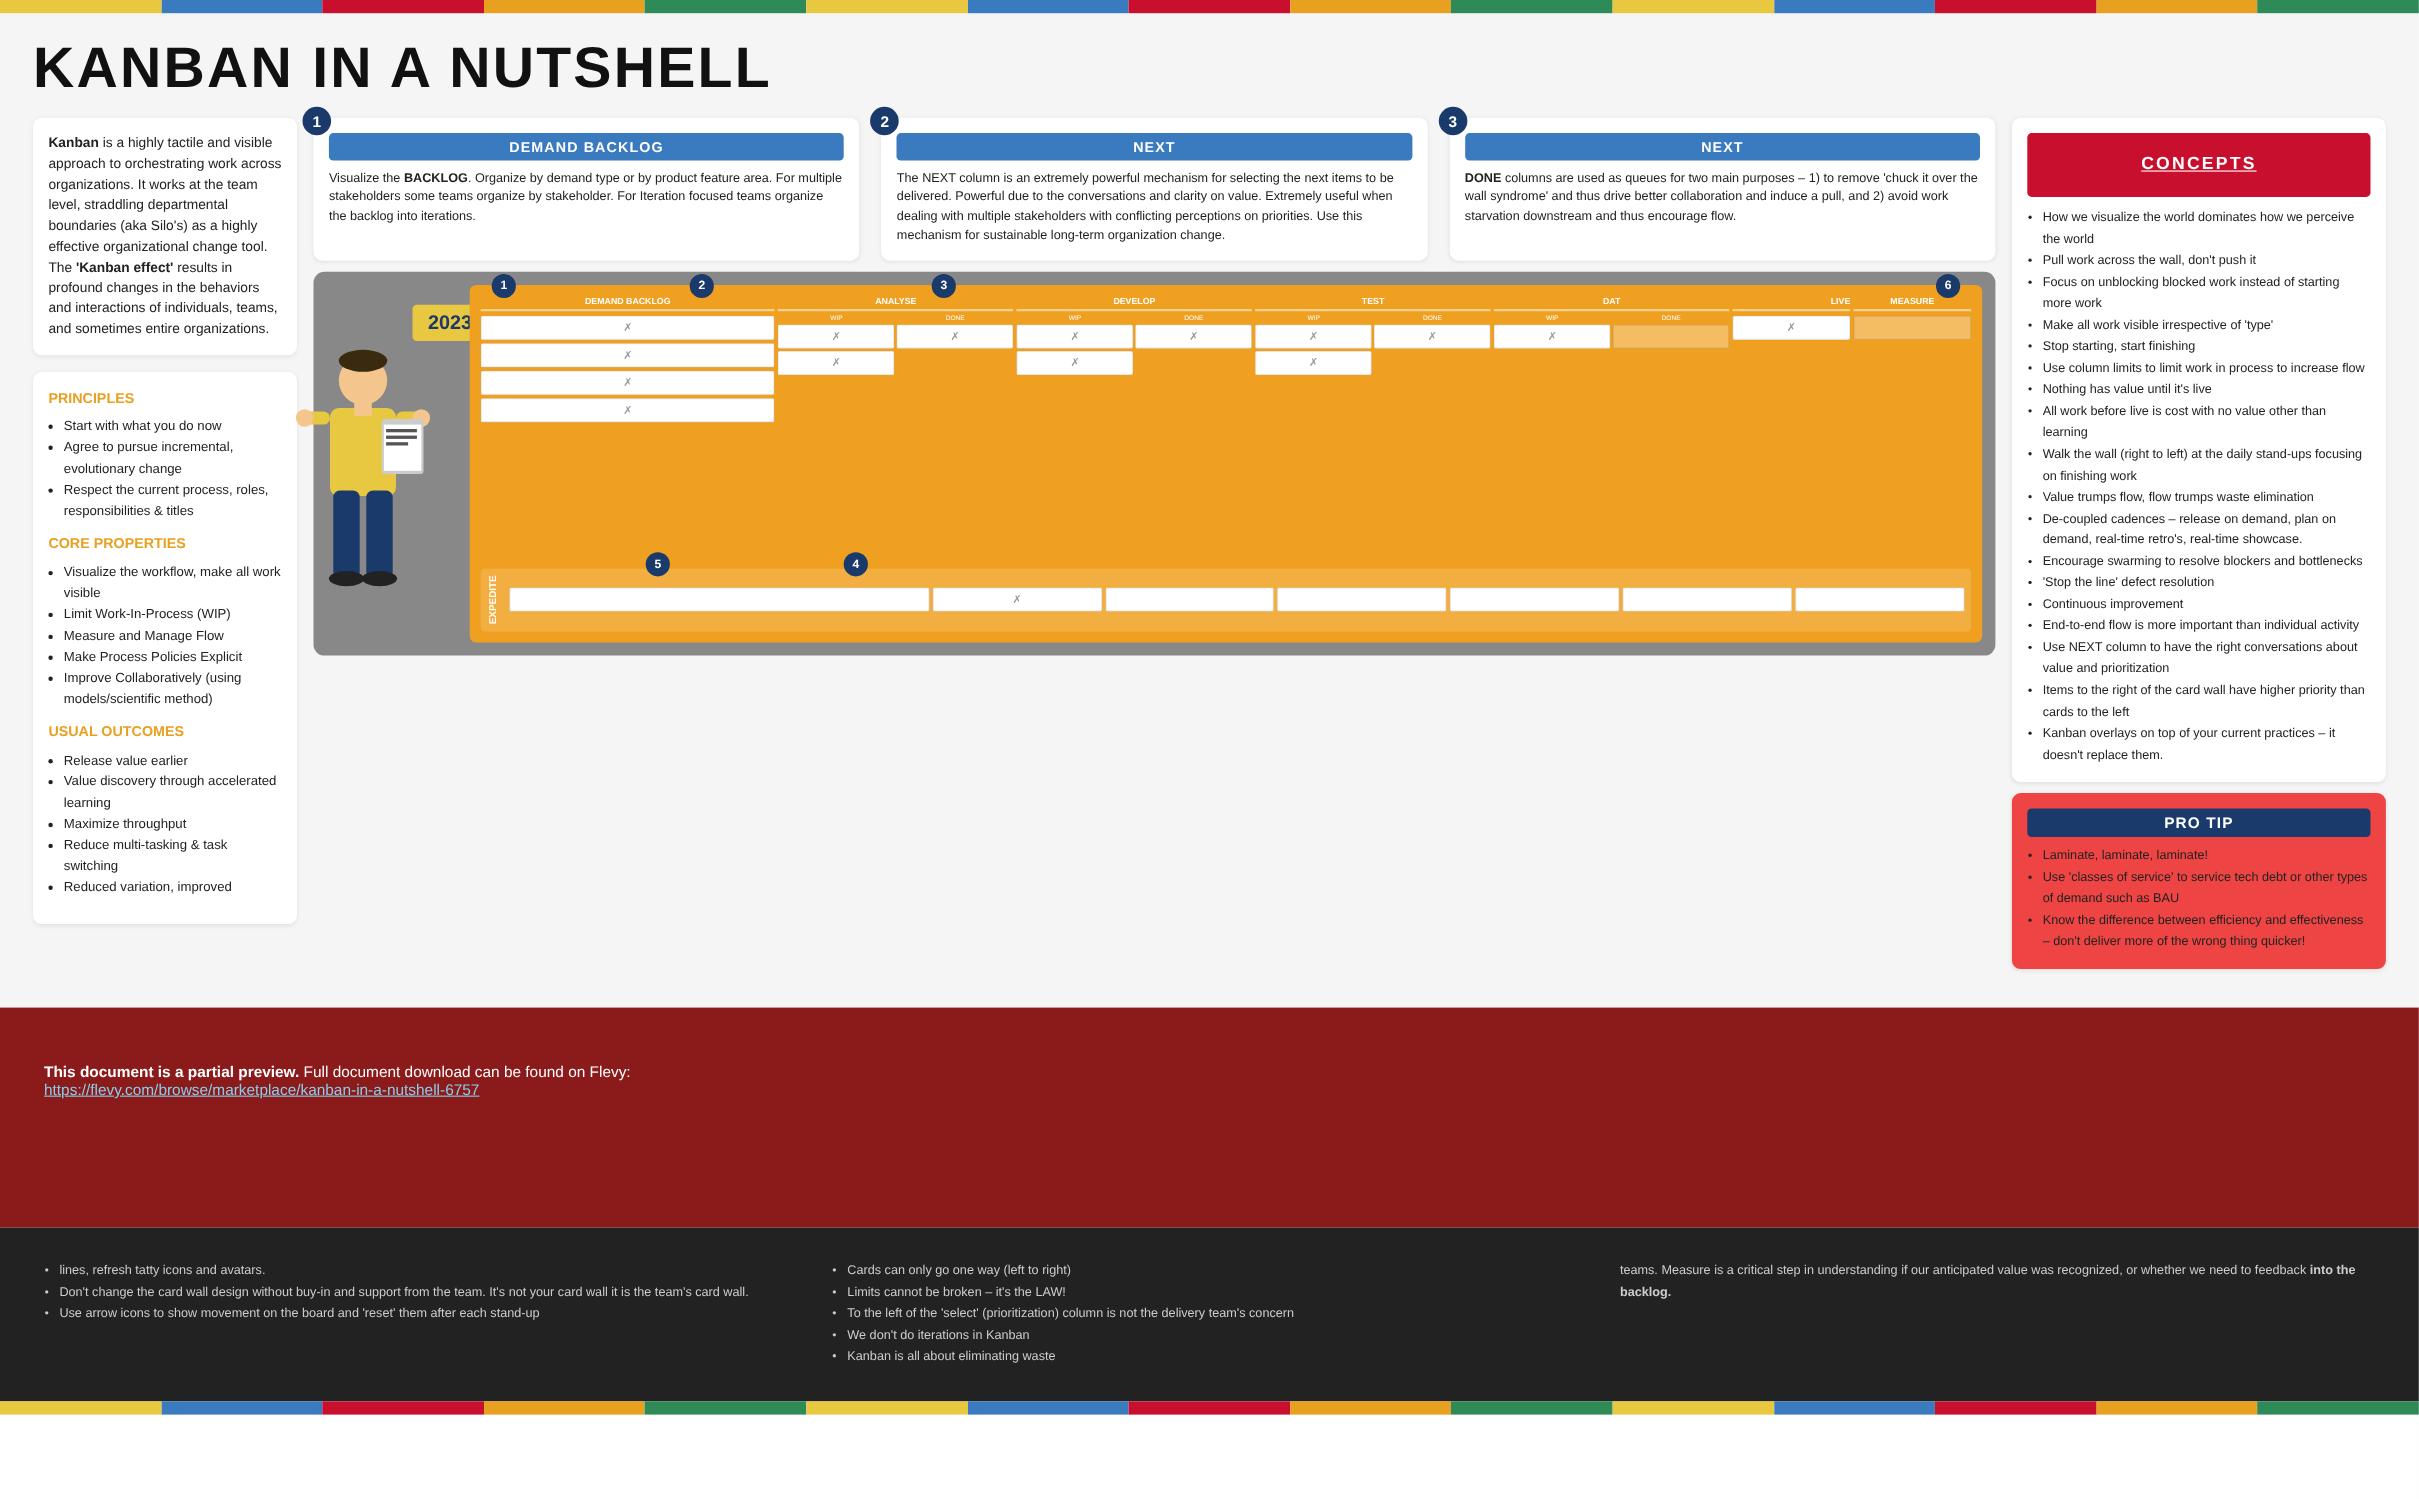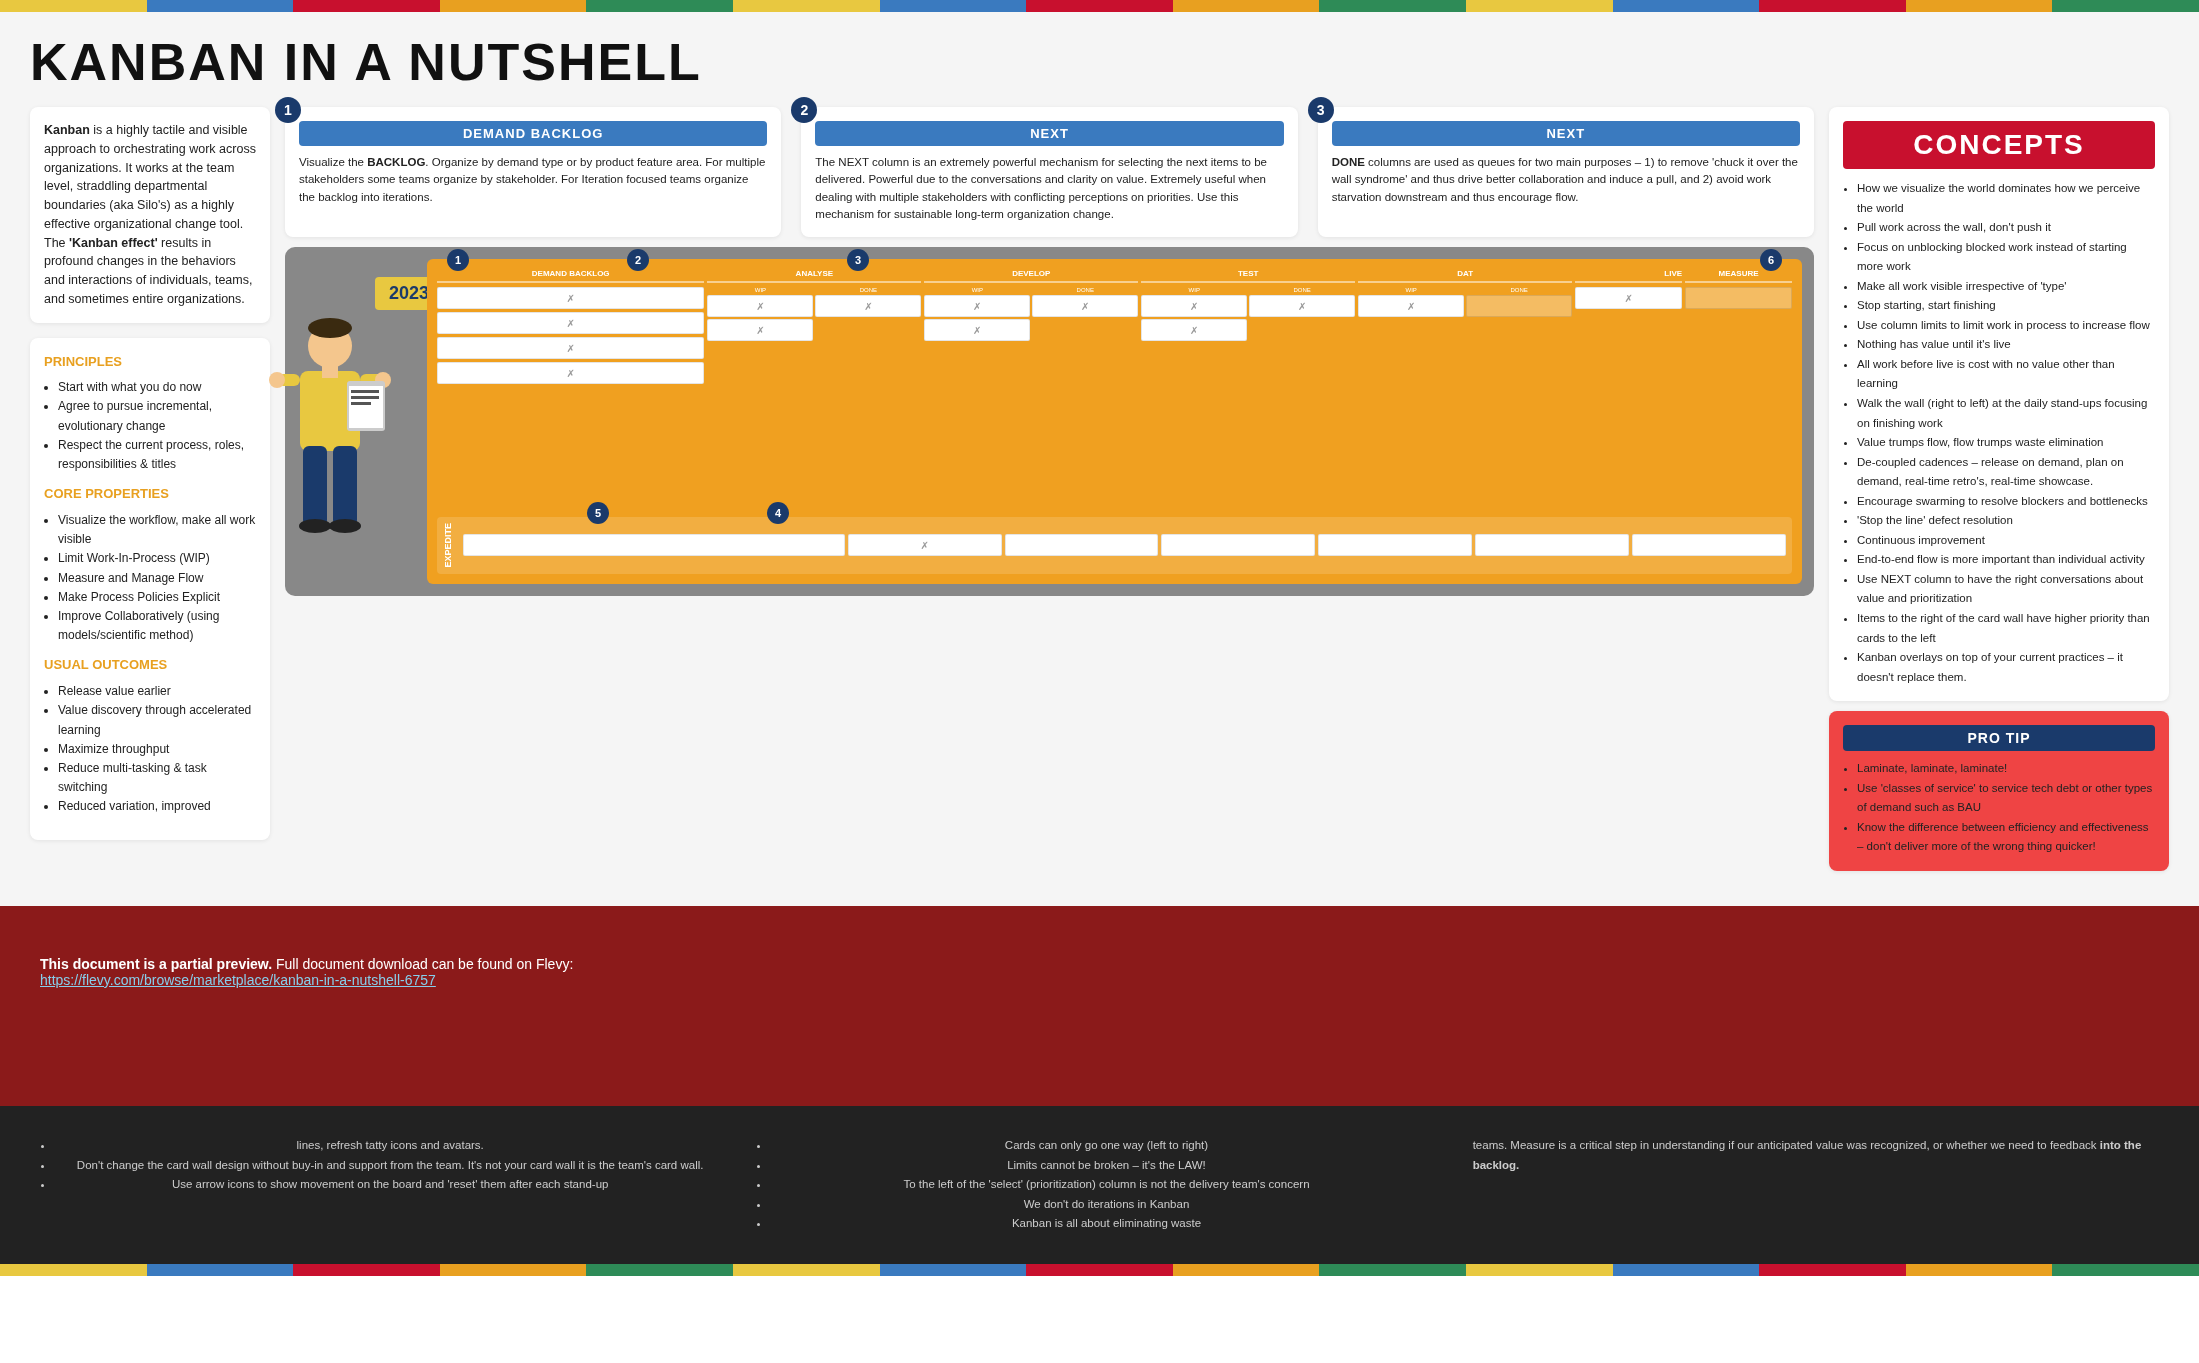--- a/index.html
+++ b/index.html
@@ -203,26 +203,27 @@
     .concepts-box {
       background: #fff;
       border-radius: 8px;
       padding: 14px;
       box-shadow: 0 1px 4px rgba(0,0,0,0.08);
     }
     .concepts-header {
       background: #c8102e;
       color: #fff;
       font-weight: bold;
-      font-size: 28px;
+      font-size: 16px;
       letter-spacing: 2px;
       text-align: center;
-      padding: 8px;
+      padding: 20px;
       border-radius: 4px;
       margin-bottom: 10px;
+      text-decoration: underline;
     }
     .concepts-box ul {
       margin-left: 14px;
       font-size: 11.5px;
       line-height: 1.7;
       color: #222;
     }
 
     .pro-tip-box {
       background: #ef4444;
@@ -270,21 +271,20 @@
       gap: 30px;
     }
     .footer-col {
       flex: 1;
       color: #ccc;
       font-size: 11.5px;
       line-height: 1.7;
     }
     .footer-col ul {
       margin-left: 14px;
-      text-align: center;
     }
 
     
     .bottom-color-bar {
       height: 12px;
       display: flex;
     }
 
     
     .char-svg { width: 130px; height: 260px; }

